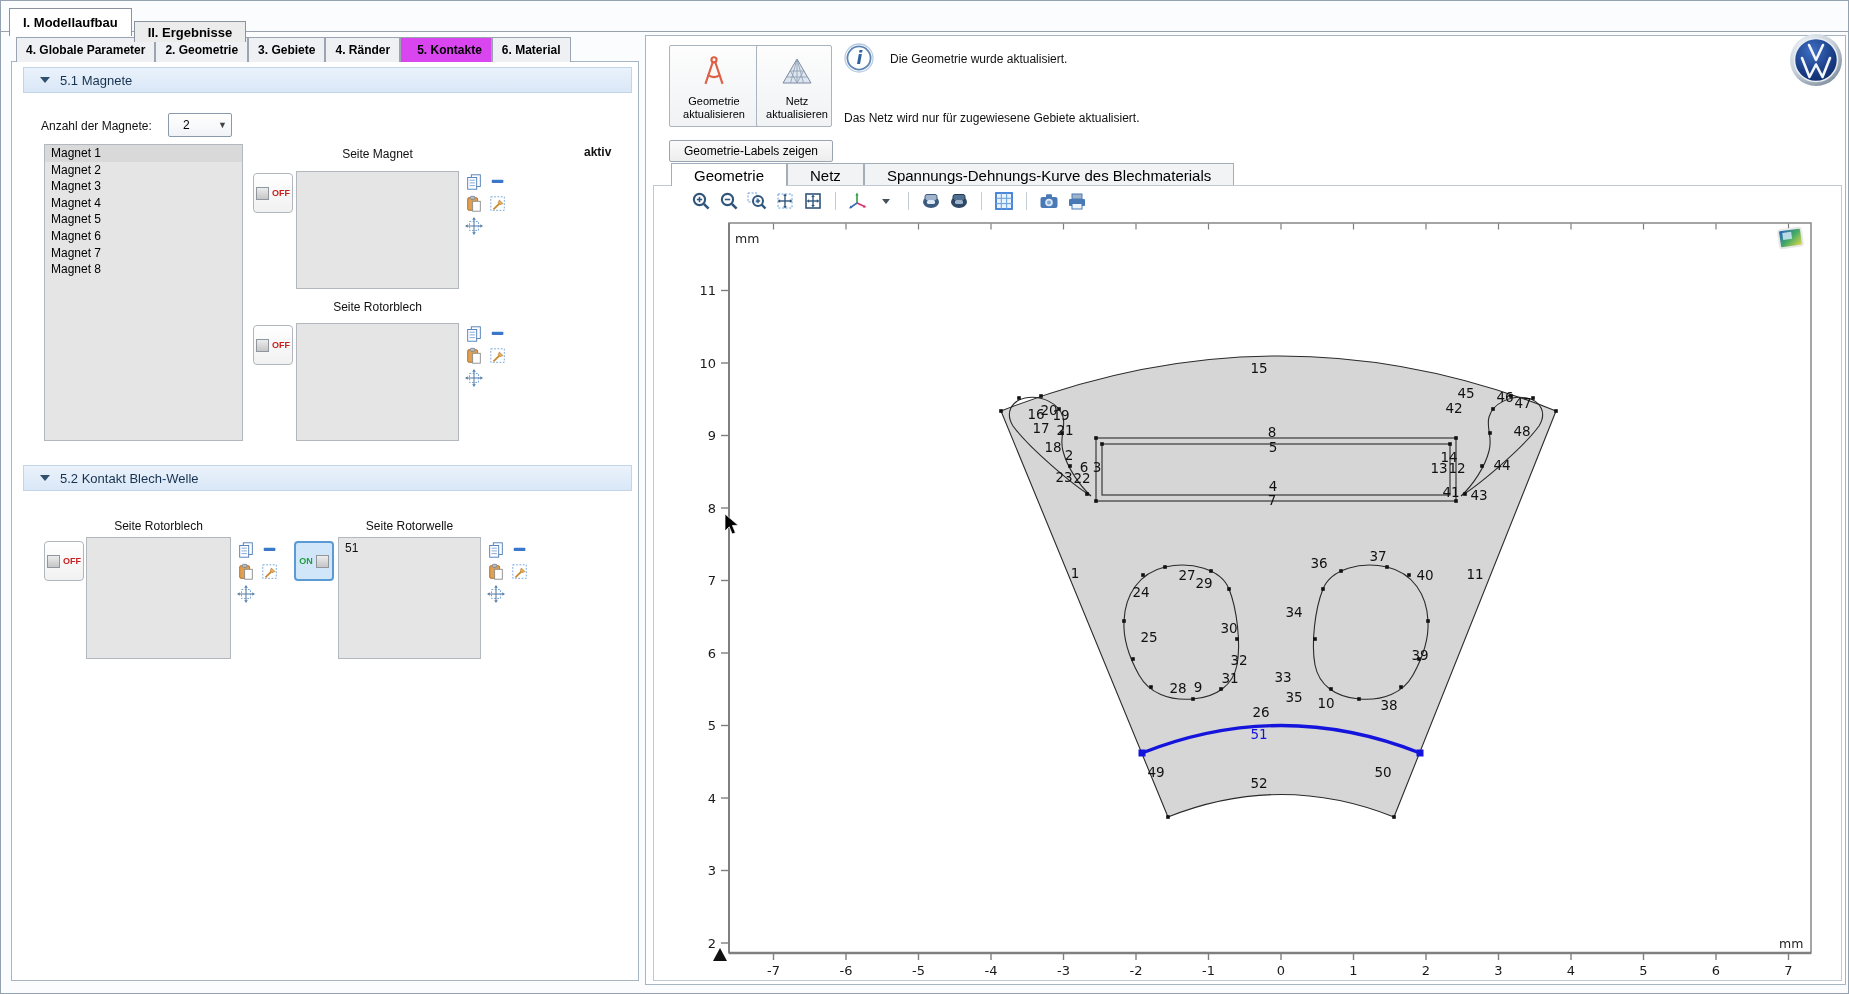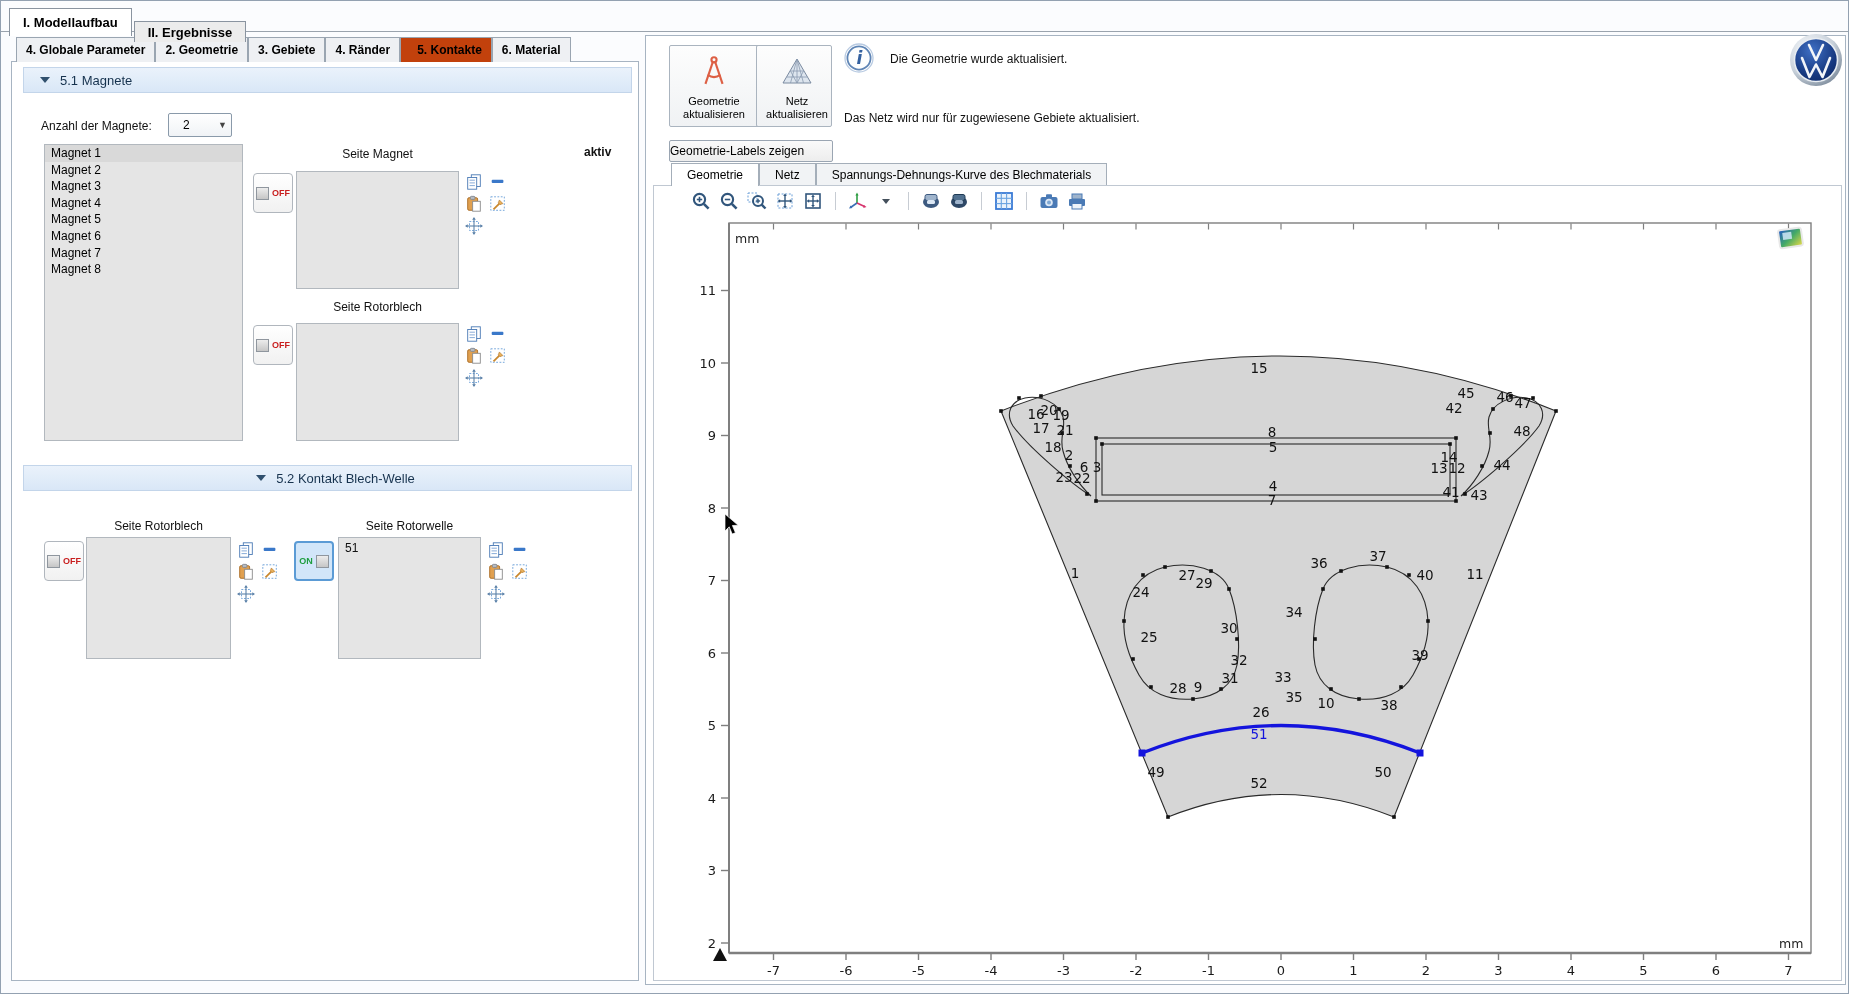--- a/index.html
+++ b/index.html
@@ -9,21 +9,21 @@
   
   .main-tab-rule{left:0;top:30px;width:1849px;height:1px;background:#9aa3ad;}
   .main-tab{box-sizing:border-box;border:1px solid #8a94a0;border-bottom:none;display:flex;
     align-items:center;justify-content:center;font-size:13px;cursor:default;}
   .main-tab.active{background:#fff;font-weight:bold;z-index:3;height:28px;top:3px;}
   .main-tab.inactive{background:#ececec;font-weight:bold;top:9px;height:21px;z-index:1;}
   
   .panel{box-sizing:border-box;background:#fff;border:1px solid #a7b4c2;}
   .sub-tab{box-sizing:border-box;border:1px solid #9aa5b1;border-bottom:none;background:#eef0f3;
     font-size:12px;font-weight:bold;display:flex;align-items:center;padding:0 9px;white-space:nowrap;}
-  .sub-tab.active{background:#c2410c;z-index:4;padding-left:16px;}
+  .sub-tab.active{background:#d946ef;z-index:4;padding-left:16px;}
   .section-bar{box-sizing:border-box;background:linear-gradient(#eaf2fb,#d9e7f7);
     border:1px solid #c3d5ea;display:flex;align-items:center;font-size:13px;color:#16324e;}
   .section-tri{width:0;height:0;border-left:5px solid transparent;border-right:5px solid transparent;
     border-top:6px solid #30506e;margin:0 10px 0 16px;}
   .field-label{font-size:12px;color:#111;}
   .dropdown{box-sizing:border-box;border:1px solid #8a9aaa;background:linear-gradient(#fff,#f0f3f6);
     font-size:12px;display:flex;align-items:center;border-radius:2px;}
   .dropdown .dval{flex:1;padding-left:14px;}
   .dropdown .darr{width:17px;color:#444;font-size:9px;text-align:center;}
   .listbox{box-sizing:border-box;border:1px solid #b2b8be;background:#e5e5e5;overflow:hidden;}
@@ -43,23 +43,23 @@
   .ci svg{width:100%;height:100%;}
   .aktiv{font-size:12px;font-weight:bold;color:#111;}
   .val51{font-size:12px;color:#111;}
   
   .big-btn{box-sizing:border-box;border:1px solid #aab4bf;background:linear-gradient(#fdfdfd,#f0f2f4);
     border-radius:2px;display:flex;flex-direction:column;align-items:center;justify-content:flex-end;
     font-size:11px;text-align:center;line-height:13px;padding-bottom:5px;}
   .big-btn .bico{flex:1;display:flex;align-items:center;justify-content:center;}
   .info-text{font-size:12px;color:#111;}
   .flat-btn{box-sizing:border-box;border:1px solid #9aa5b2;background:linear-gradient(#fafafa,#ededed);
-    border-radius:2px;font-size:12px;display:flex;align-items:center;justify-content:flex-start;}
+    border-radius:2px;font-size:12px;display:flex;align-items:center;justify-content:center;}
   .view-tab{box-sizing:border-box;border:1px solid #a4aeb9;border-bottom:none;background:#f1f3f5;
-    font-size:12px;display:flex;align-items:center;padding:0 15px;white-space:nowrap;}
+    font-size:15px;display:flex;align-items:center;padding:0 22px;white-space:nowrap;}
   .view-tab.active{background:#fff;z-index:4;}
   .gbox{box-sizing:border-box;border:1px solid #c0c8d2;background:#fff;}
   .gtoolbar{display:flex;align-items:center;gap:6px;padding:4px 0 0 36px;}
   .tbi{width:22px;height:22px;display:inline-flex;align-items:center;justify-content:center;}
   .tbi svg{width:20px;height:20px;}
   .tbsep{width:1px;height:18px;background:#c7ccd3;margin:0 5px;}
   text{font-family:"DejaVu Sans","Liberation Sans",sans-serif;}
 </style>
 </head>
 <body>
@@ -186,21 +186,21 @@
           </g>
           <g fill="#5a80a8">
             <path d="M10 0 l2 3 h-4 Z"></path>
             <path d="M10 20 l2 -3 h-4 Z"></path>
             <path d="M0 10 l3 -2 v4 Z"></path>
             <path d="M20 10 l-3 -2 v4 Z"></path>
           </g>
         </svg></span>
     </div>
 
-  <div class="abs section-bar" style="left:22px;top:464px;width:609px;height:26px;justify-content:center;">
+  <div class="abs section-bar" style="left:22px;top:464px;width:609px;height:26px;">
     <span class="section-tri"></span>
     <span>5.2 Kontakt Blech-Welle</span>
   </div>
 
   <div class="abs side-title" style="left:85px;top:518px;width:145px;">Seite Rotorblech</div>
   <div class="abs toggle off" style="left:43px;top:540px;">
     <span class="sq"></span>
     <span class="tl">OFF</span>
   </div>
   <div class="abs listbox" style="left:85px;top:536px;width:145px;height:122px;"></div>

